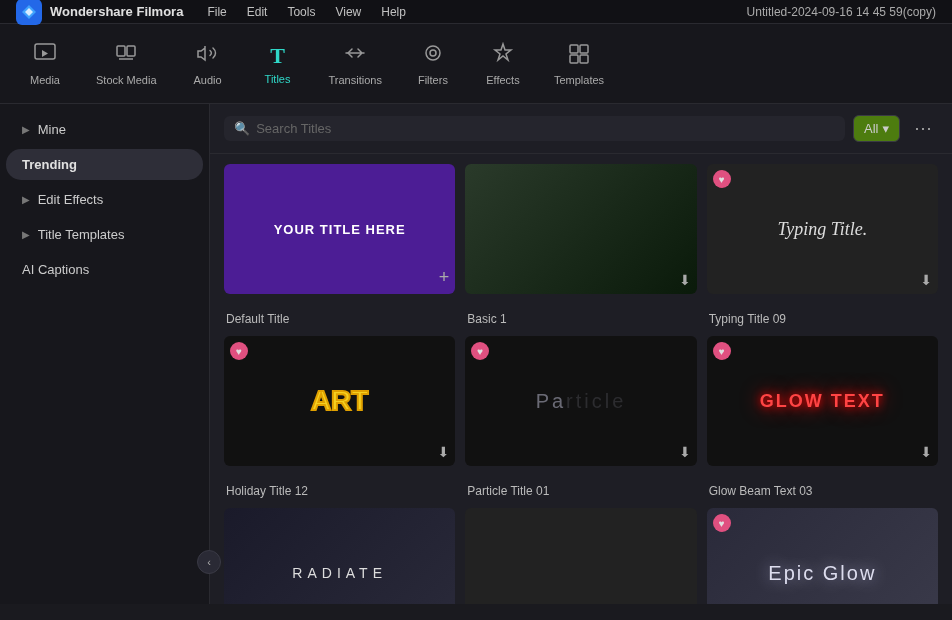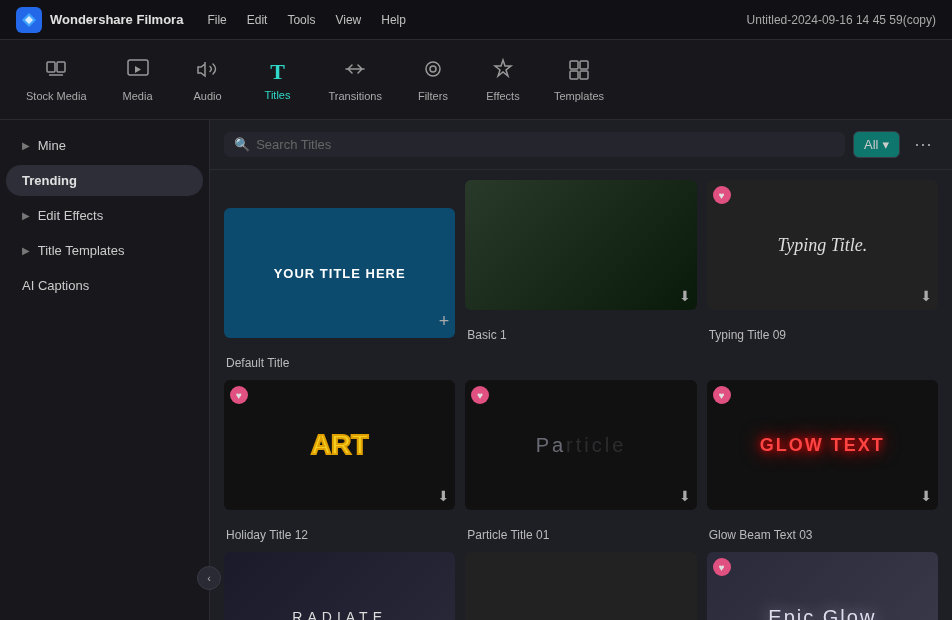--- a/index.html
+++ b/index.html
@@ -7,21 +7,21 @@
       width: 952px;
       height: 620px;
       background: #1a1a1f;
       font-family: -apple-system, BlinkMacSystemFont, 'Segoe UI', sans-serif;
       color: #e0e0e0;
       overflow: hidden;
     }
 
     
     #titlebar {
-      height: 40px;
+      height: 24px;
       background: #111115;
       display: flex;
       align-items: center;
       justify-content: space-between;
       padding: 0 16px;
       border-bottom: 1px solid #2a2a30;
     }
     #titlebar-left {
       display: flex;
       align-items: center;
@@ -177,21 +177,21 @@
       outline: none;
       color: #ccc;
       font-size: 13px;
       flex: 1;
     }
     .search-input::placeholder { color: #666; }
     .filter-btn {
       display: flex;
       align-items: center;
       gap: 4px;
-      background: #0f766e;
+      background: #4d7c0f;
       border: 1px solid #3a3a45;
       border-radius: 6px;
       padding: 5px 10px;
       cursor: pointer;
       font-size: 13px;
       color: #ccc;
     }
     .more-btn {
       background: none;
       border: none;
@@ -377,36 +377,36 @@
     </div>
   </div>
   <span class="title-text">Untitled-2024-09-16 14 45 59(copy)</span>
 </div>
 
 <div id="toolbar">
 
   <div class="toolbar-item">
     <span class="toolbar-icon">
       <svg width="24" height="22" viewBox="0 0 24 22" fill="none">
+          <rect x="2" y="2" width="20" height="15" rx="2" stroke="#999" stroke-width="1.5"></rect>
+          <path d="M9 8l6 3.5L9 15V8z" fill="#999"></path>
+        </svg>
+    </span>
+    <span class="toolbar-label">Media</span>
+  </div>
+
+  <div class="toolbar-item">
+    <span class="toolbar-icon">
+      <svg width="24" height="22" viewBox="0 0 24 22" fill="none">
           <rect x="3" y="4" width="8" height="10" rx="1" stroke="#999" stroke-width="1.5"></rect>
           <rect x="13" y="4" width="8" height="10" rx="1" stroke="#999" stroke-width="1.5"></rect>
           <path d="M5 17h14" stroke="#999" stroke-width="1.5"></path>
         </svg>
     </span>
     <span class="toolbar-label">Stock Media</span>
-  </div>
-
-  <div class="toolbar-item">
-    <span class="toolbar-icon">
-      <svg width="24" height="22" viewBox="0 0 24 22" fill="none">
-          <rect x="2" y="2" width="20" height="15" rx="2" stroke="#999" stroke-width="1.5"></rect>
-          <path d="M9 8l6 3.5L9 15V8z" fill="#999"></path>
-        </svg>
-    </span>
-    <span class="toolbar-label">Media</span>
   </div>
 
   <div class="toolbar-item">
     <span class="toolbar-icon">
       <svg width="24" height="22" viewBox="0 0 24 22" fill="none">
           <path d="M9 4v14l-4-3H2V9h3l4-3v-2z" stroke="#999" stroke-width="1.5" fill="none"></path>
           <path d="M17 6c1.7 1.5 2.5 3.5 2.5 5s-.8 3.5-2.5 5" stroke="#999" stroke-width="1.5" stroke-linecap="round"></path>
           <path d="M14 8.5c.9.8 1.4 1.9 1.4 2.5s-.5 1.7-1.4 2.5" stroke="#999" stroke-width="1.5" stroke-linecap="round"></path>
         </svg>
     </span>
@@ -498,21 +498,21 @@
         <span>All</span>
         <span>▾</span>
       </div>
       <button class="more-btn">···</button>
     </div>
 
     <div id="grid-container">
       <div class="grid">
 
         <div class="grid-item">
-          <div class="grid-thumb" style="background:#0c4a6e;margin-top:28px;">
+          <div class="grid-thumb" style="background:#4c1d95;">
             <span class="thumb-default-title">YOUR TITLE HERE</span>
             <span class="add-icon">+</span>
           </div>
           <span class="grid-label">Default Title</span>
         </div>
 
         <div class="grid-item">
           <div class="grid-thumb" style="background:none;padding:0;">
             <div class="thumb-vineyard" style="background:linear-gradient(135deg,#2a3a2a 0%,#1a2a1a 50%,#0a1a0a 100%);">
             </div>

